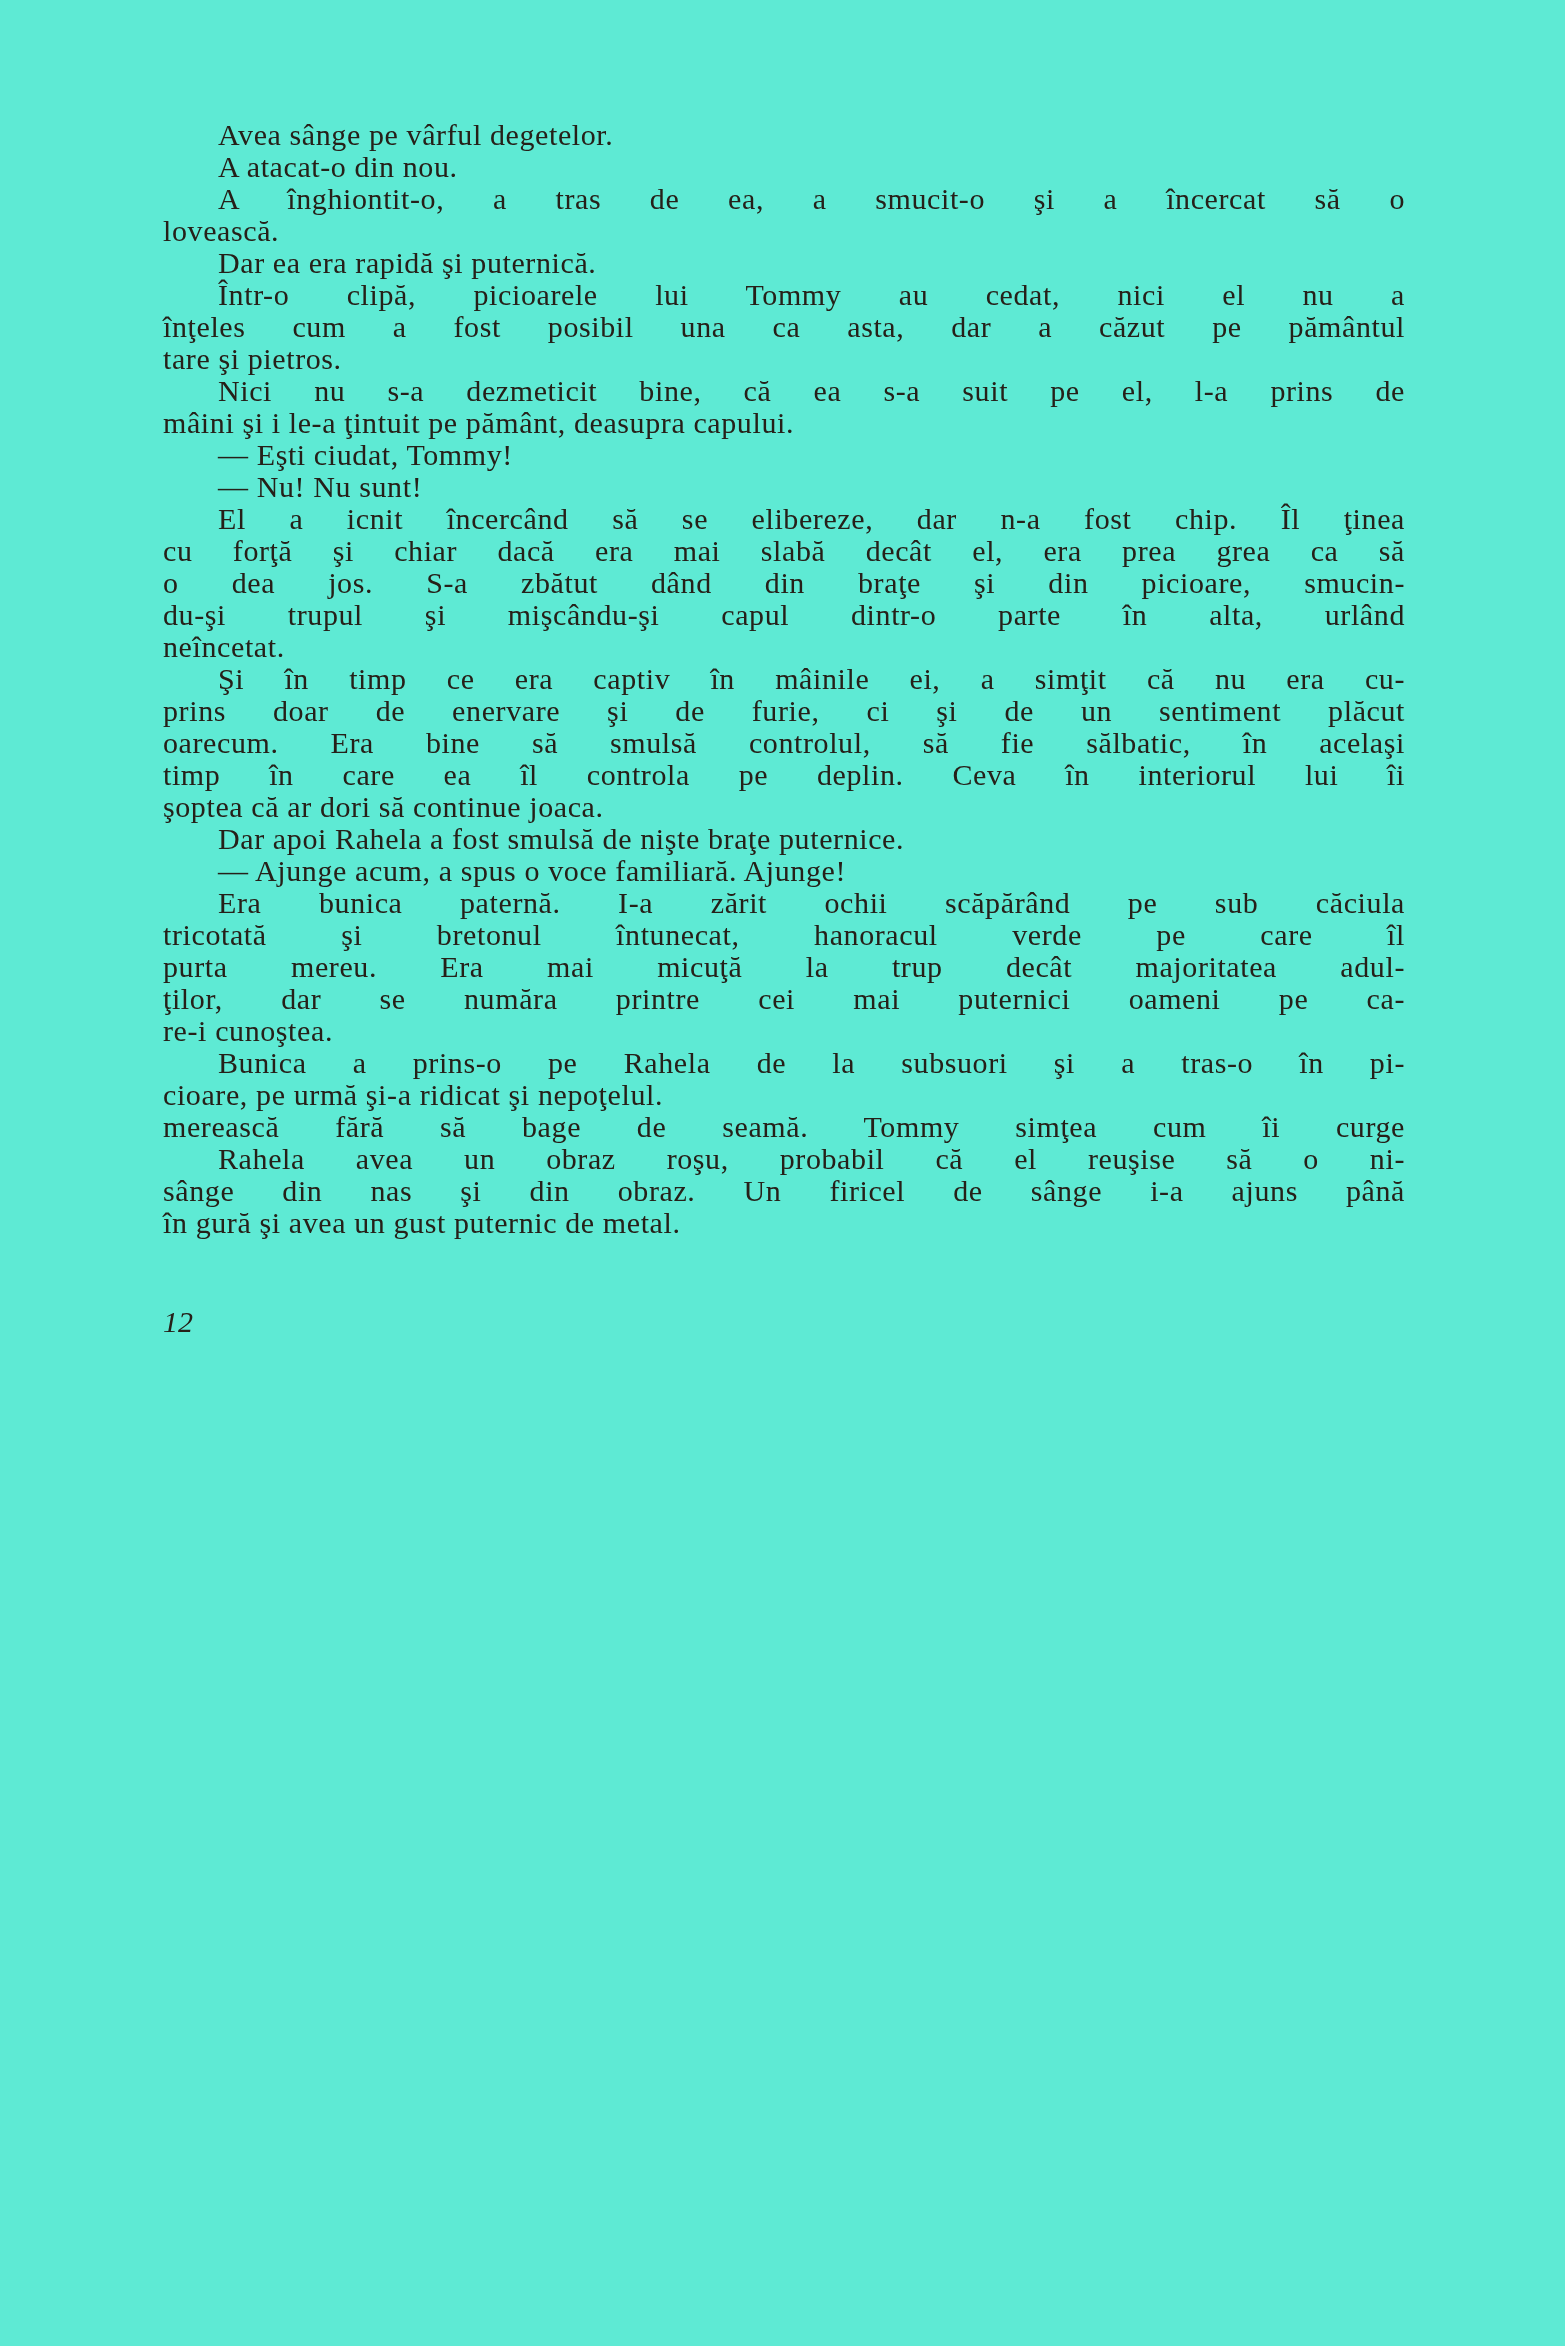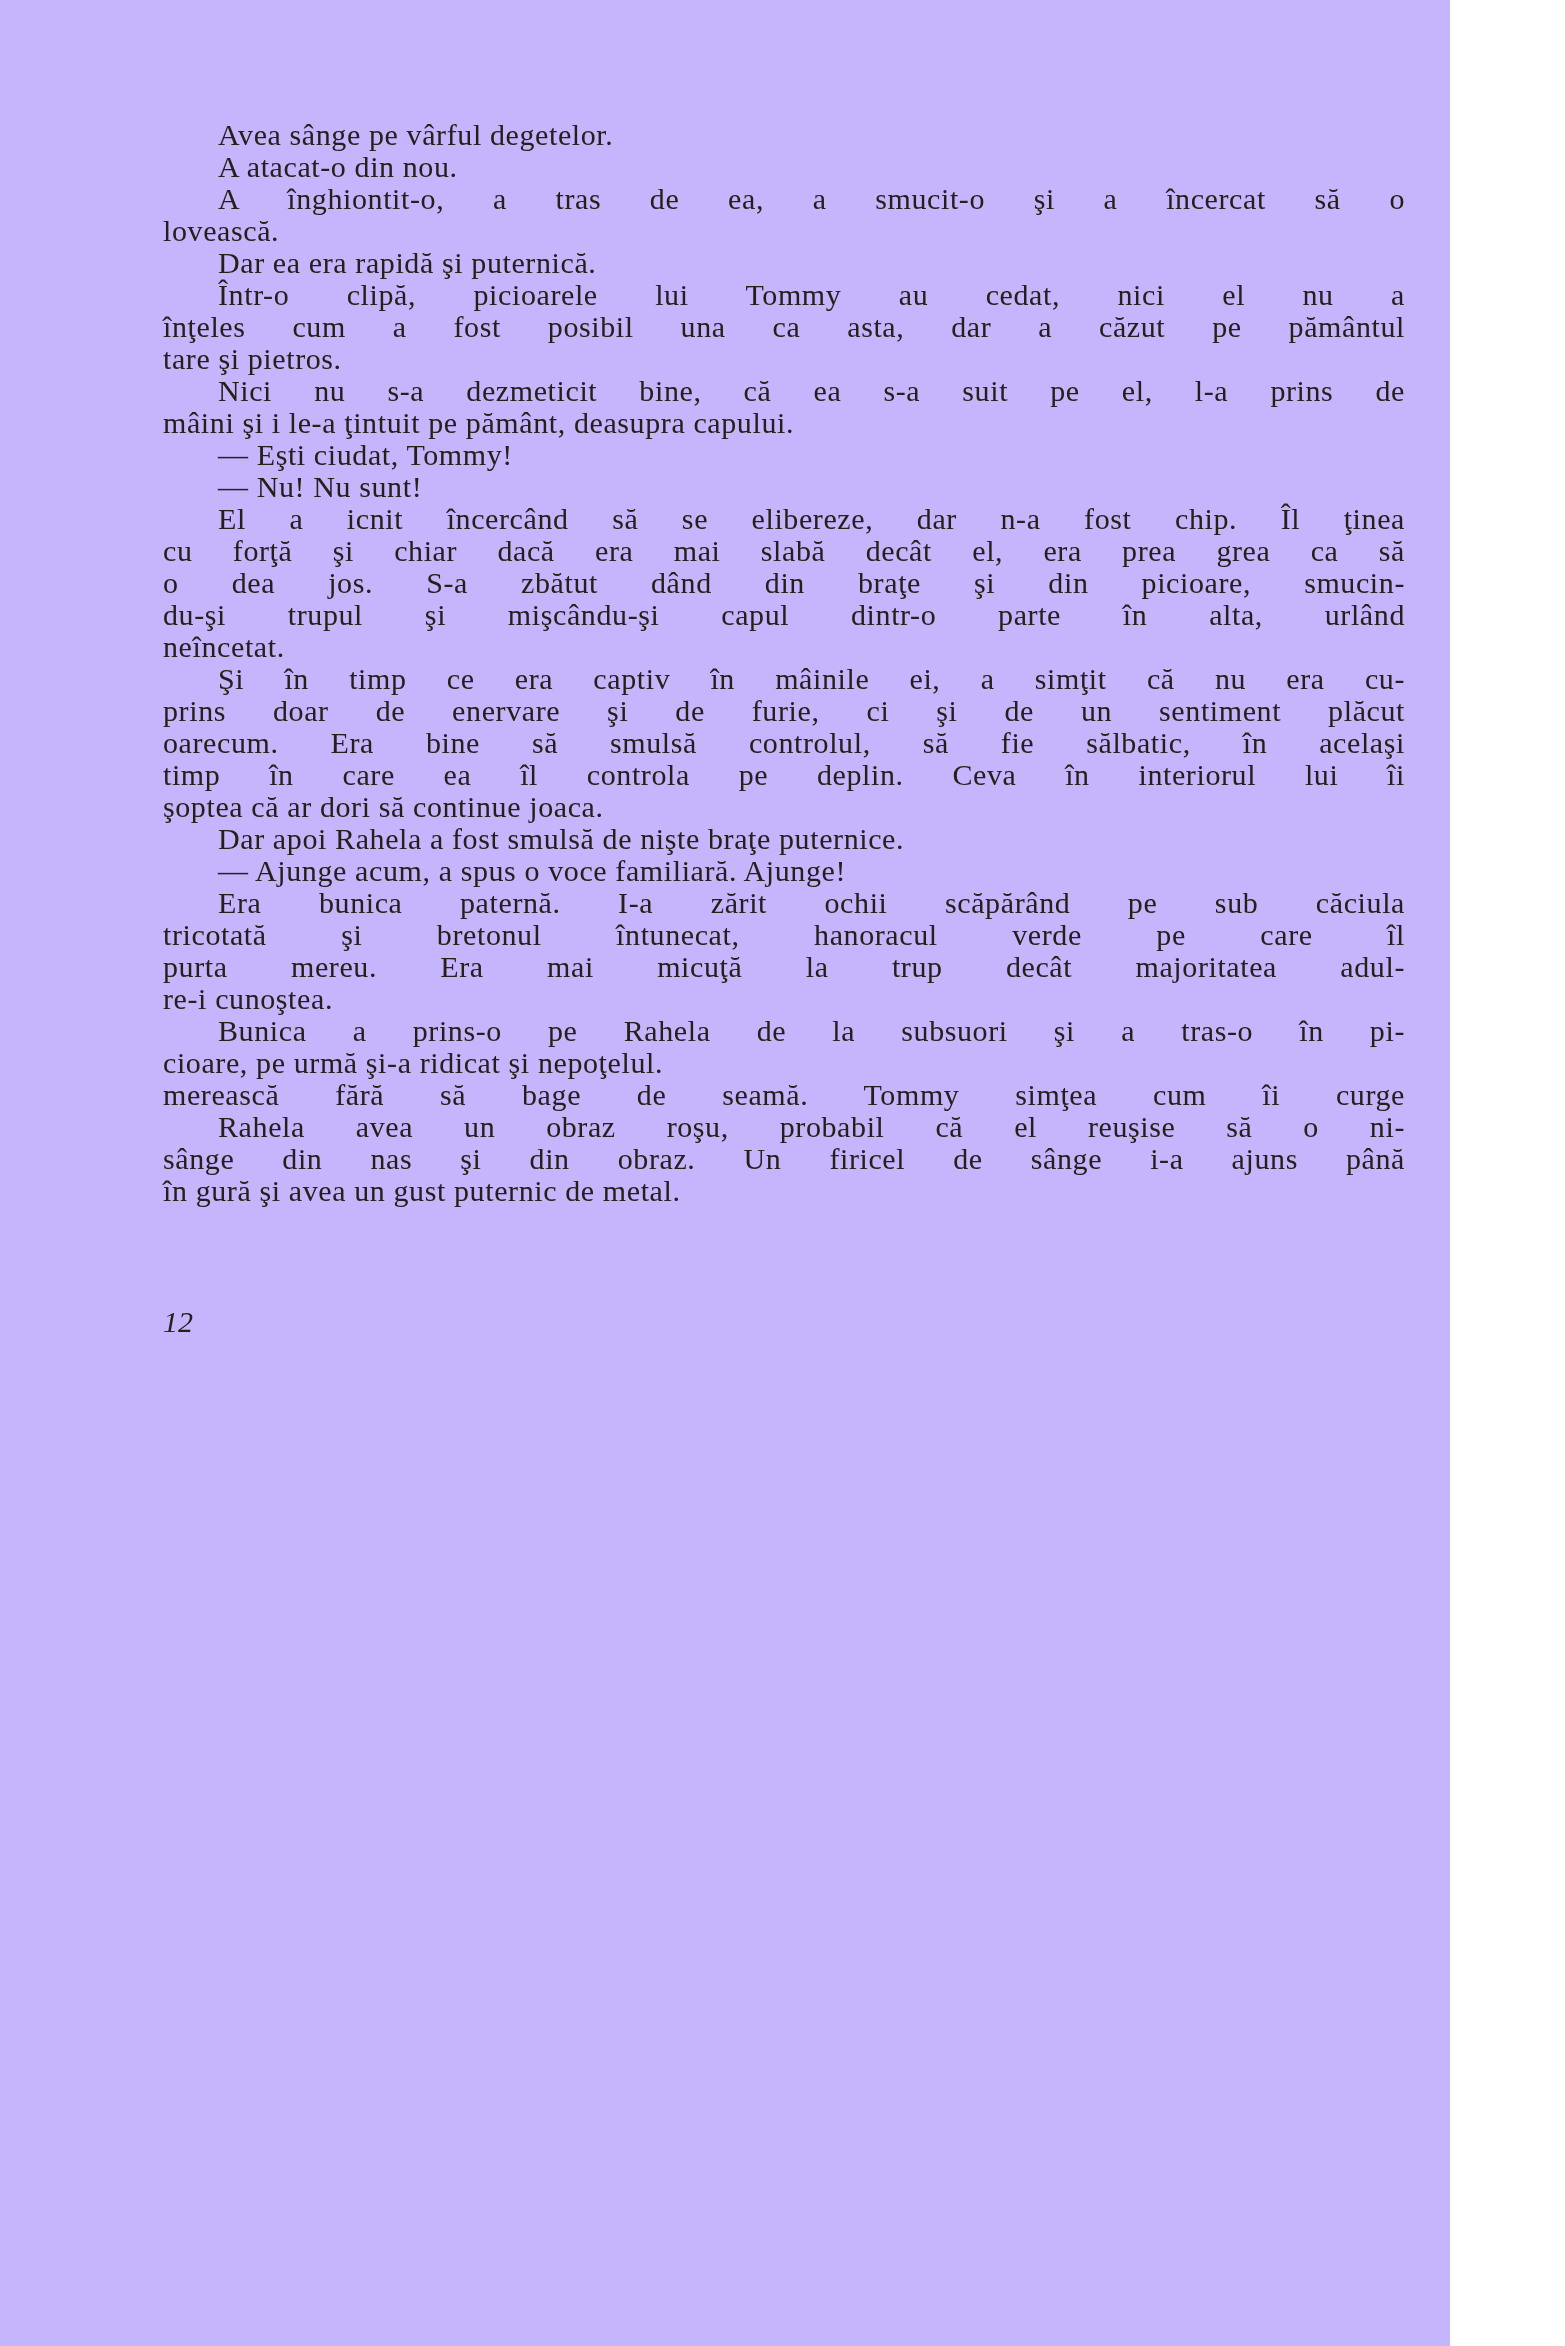--- a/index.html
+++ b/index.html
@@ -2,23 +2,23 @@
 <html lang="ro" style="font-size:15px"><head>
 <meta charset="utf-8">
 <style>
   html, body {
     margin: 0;
     padding: 0;
     background: #ffffff;
   }
   .page {
     position: relative;
-    width: 1450px;
+    width: 1565px;
     height: 2347px;
-    background: #c4b5fd;
+    background: #5eead4;
     overflow: hidden;
     color: #262019;
     font-family: "Liberation Serif", "DejaVu Serif", serif;
   }
   .text-block {
     position: absolute;
     left: 163px;
     top: 119px;
     width: 1242px;
   }
@@ -98,20 +98,21 @@
       <p class="para">
         <span class="line first">Dar apoi Rahela a fost smulsă de nişte braţe puternice.</span>
       </p>
       <p class="para">
         <span class="line first">— Ajunge acum, a spus o voce familiară. Ajunge!</span>
       </p>
       <p class="para">
         <span class="line first just">Era bunica paternă. I-a zărit ochii scăpărând pe sub căciula</span>
         <span class="line just">tricotată şi bretonul întunecat, hanoracul verde pe care îl</span>
         <span class="line just">purta mereu. Era mai micuţă la trup decât majoritatea adul-</span>
+        <span class="line just">ţilor, dar se număra printre cei mai puternici oameni pe ca-</span>
         <span class="line">re-i cunoştea.</span>
       </p>
       <p class="para">
         <span class="line first just">Bunica a prins-o pe Rahela de la subsuori şi a tras-o în pi-</span>
         <span class="line">cioare, pe urmă şi-a ridicat şi nepoţelul.</span>
       </p>
       <p class="para">
         <span class="line just">merească fără să bage de seamă. Tommy simţea cum îi curge</span>
         <span class="line first just">Rahela avea un obraz roşu, probabil că el reuşise să o ni-</span>
         <span class="line just">sânge din nas şi din obraz. Un firicel de sânge i-a ajuns până</span>

